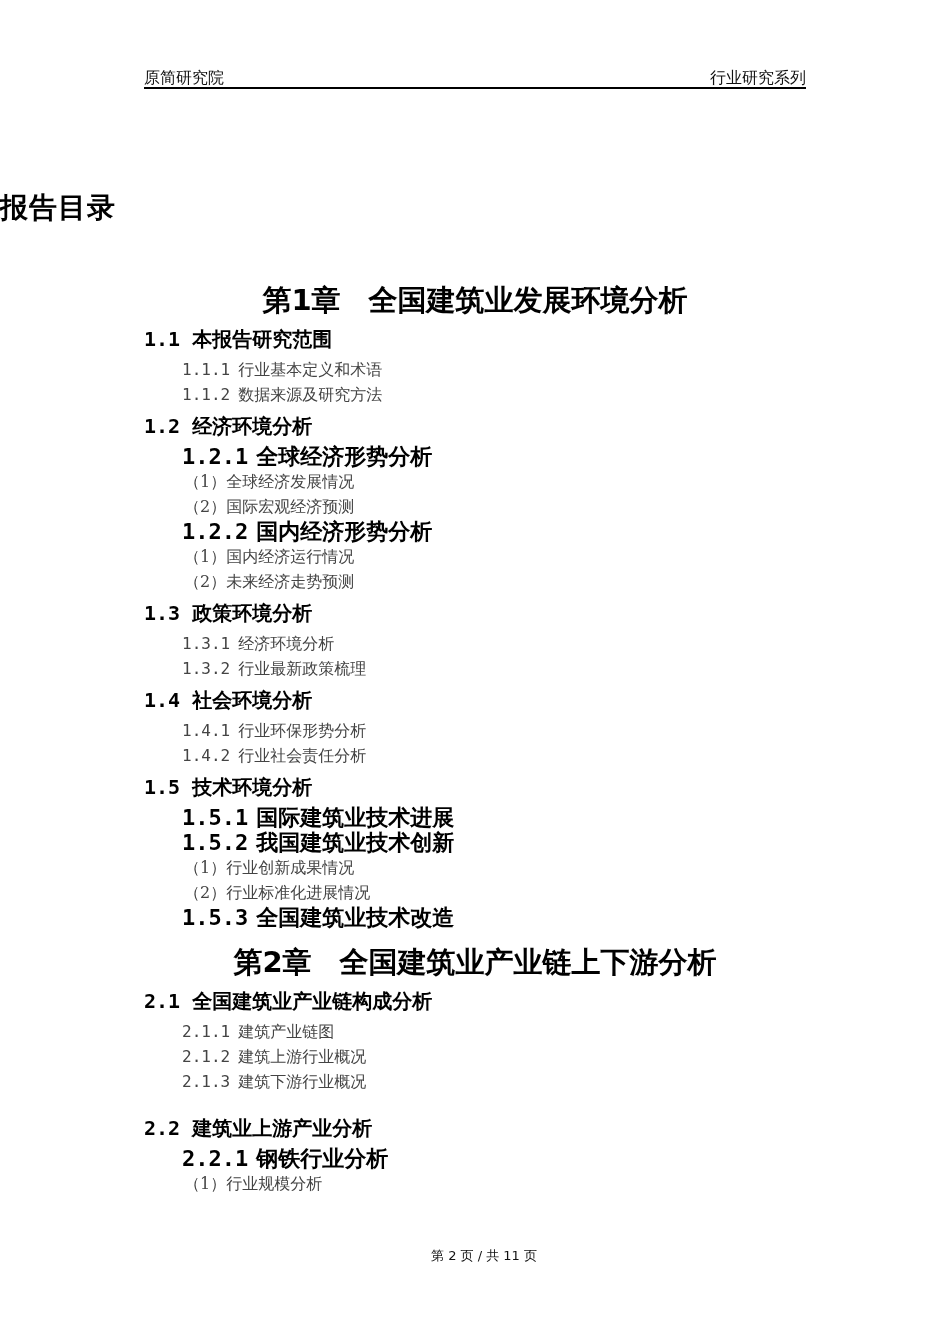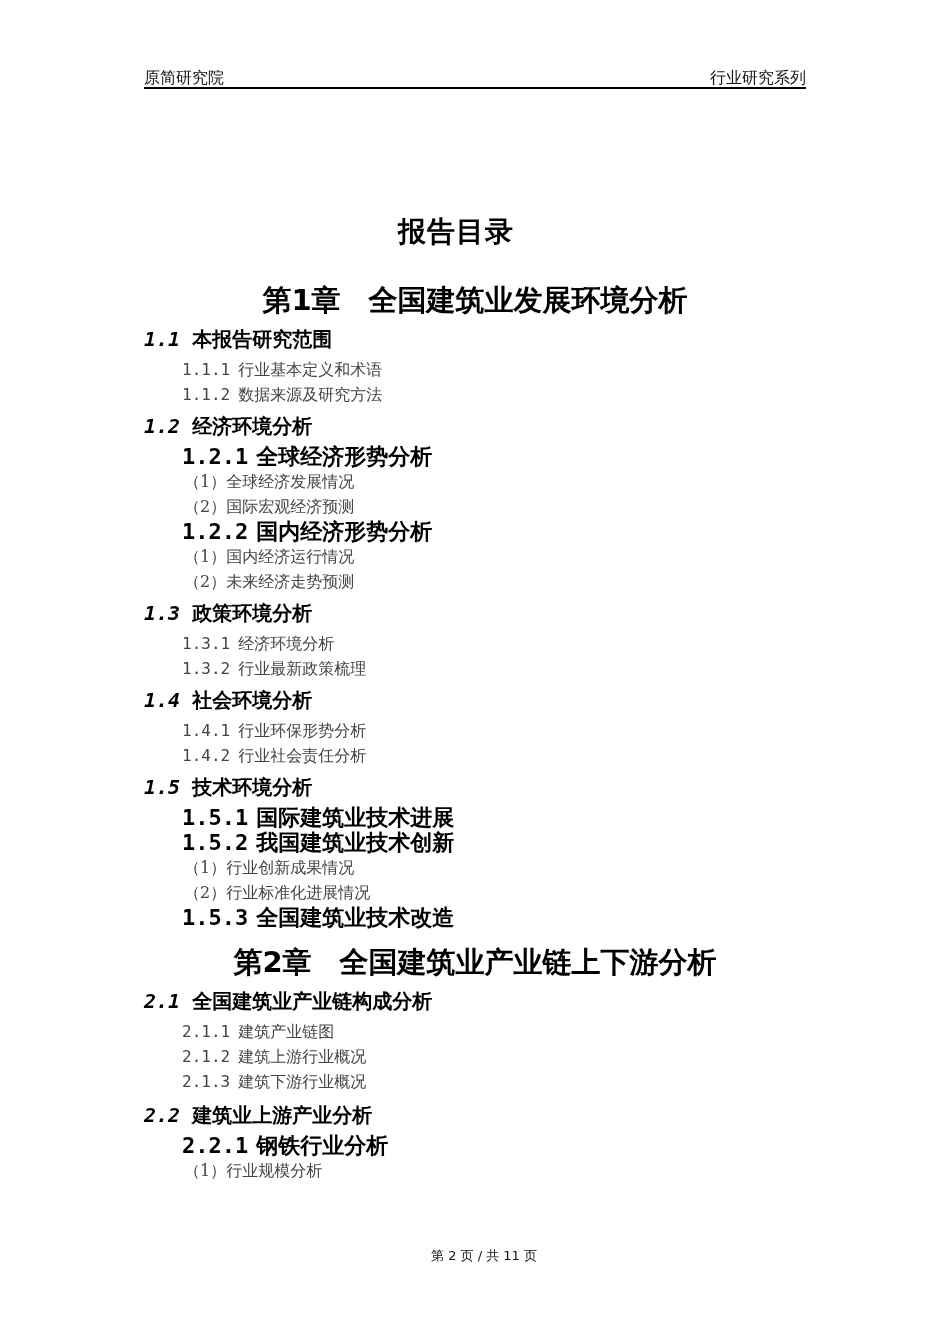--- a/index.html
+++ b/index.html
@@ -3,29 +3,29 @@
 <meta charset="utf-8">
 <style>
   html, body { margin: 0; padding: 0; background: #ffffff; }
   body { width: 950px; height: 1344px; position: relative; overflow: hidden;
          font-family: "DejaVu Serif", "Liberation Serif", serif; color: #000; }
   .header { position: absolute; left: 144px; top: 68px; width: 662px; height: 20px;
             font-family: "DejaVu Sans", "Liberation Sans", sans-serif; font-size: 16px; color: #111; }
   .header .left { position: absolute; left: 0; top: 0; }
   .header .right { position: absolute; right: 0; top: 0; }
   .header-rule { position: absolute; left: 144px; top: 87px; width: 662px; height: 2px; background: #000; }
-  .title { position: absolute; left: 0; width: 912px; top: 213px; text-align: center;
+  .title { position: absolute; left: 0; width: 912px; top: 189px; 
            font-size: 28px; font-weight: bold; font-family: "DejaVu Sans", sans-serif; letter-spacing: 1px; }
   .toc { position: absolute; left: 144px; top: 280px; width: 662px; }
   .chapter { text-align: center; font-size: 29px; font-weight: bold; height: 40px; line-height: 40px;
              font-family: "DejaVu Sans", sans-serif; }
   .chapter .num { margin-right: 28px; }
   .l2 { font-size: 20px; font-weight: bold; height: 35px; line-height: 35px;
         font-family: "DejaVu Sans", sans-serif; }
-  .l2 .num { font-family: "DejaVu Sans Mono", monospace; margin-right: 12px; font-style: italic; }
+  .l2 .num { font-family: "DejaVu Sans Mono", monospace; margin-right: 12px; }
   .l3 { font-size: 16px; height: 25px; line-height: 25px; padding-left: 38px; color: #444; }
   .l3 .num { font-family: "DejaVu Sans Mono", monospace; margin-right: 8px; }
   .l3b { font-size: 22px; font-weight: bold; height: 25px; line-height: 25px; padding-left: 38px; color: #000;
          font-family: "DejaVu Sans", sans-serif; }
   .l3b .num { font-family: "DejaVu Sans Mono", monospace; margin-right: 8px; }
   .l4 { font-size: 16px; height: 25px; line-height: 25px; padding-left: 40px; color: #444; }
   .footer { position: absolute; left: 9px; width: 950px; top: 1247px; text-align: center;
             font-family: "DejaVu Sans", sans-serif; font-size: 13px; color: #111; }
 </style>
 </head>
@@ -61,18 +61,18 @@
     <div class="l3b"><span class="num">1.5.1</span><span>国际建筑业技术进展</span></div>
     <div class="l3b"><span class="num">1.5.2</span><span>我国建筑业技术创新</span></div>
     <div class="l4"><span class="num">（1）</span><span>行业创新成果情况</span></div>
     <div class="l4"><span class="num">（2）</span><span>行业标准化进展情况</span></div>
     <div class="l3b"><span class="num">1.5.3</span><span>全国建筑业技术改造</span></div>
     <div class="chapter" style="margin-top: 12px; margin-bottom: 0px;"><span class="num">第2章</span><span>全国建筑业产业链上下游分析</span></div>
     <div class="l2" style="margin-top: 2px;"><span class="num">2.1</span><span>全国建筑业产业链构成分析</span></div>
     <div class="l3"><span class="num">2.1.1</span><span>建筑产业链图</span></div>
     <div class="l3"><span class="num">2.1.2</span><span>建筑上游行业概况</span></div>
     <div class="l3"><span class="num">2.1.3</span><span>建筑下游行业概况</span></div>
-    <div class="l2" style="margin-top: 4px;"><span class="num">2.2</span><span>建筑业上游产业分析</span></div>
+    <div class="l2" style="margin-top: 17px;"><span class="num">2.2</span><span>建筑业上游产业分析</span></div>
     <div class="l3b"><span class="num">2.2.1</span><span>钢铁行业分析</span></div>
     <div class="l4"><span class="num">（1）</span><span>行业规模分析</span></div>
   </div>
 
 <div class="footer">第 2 页 / 共 11 页</div>
 
 </body></html>

